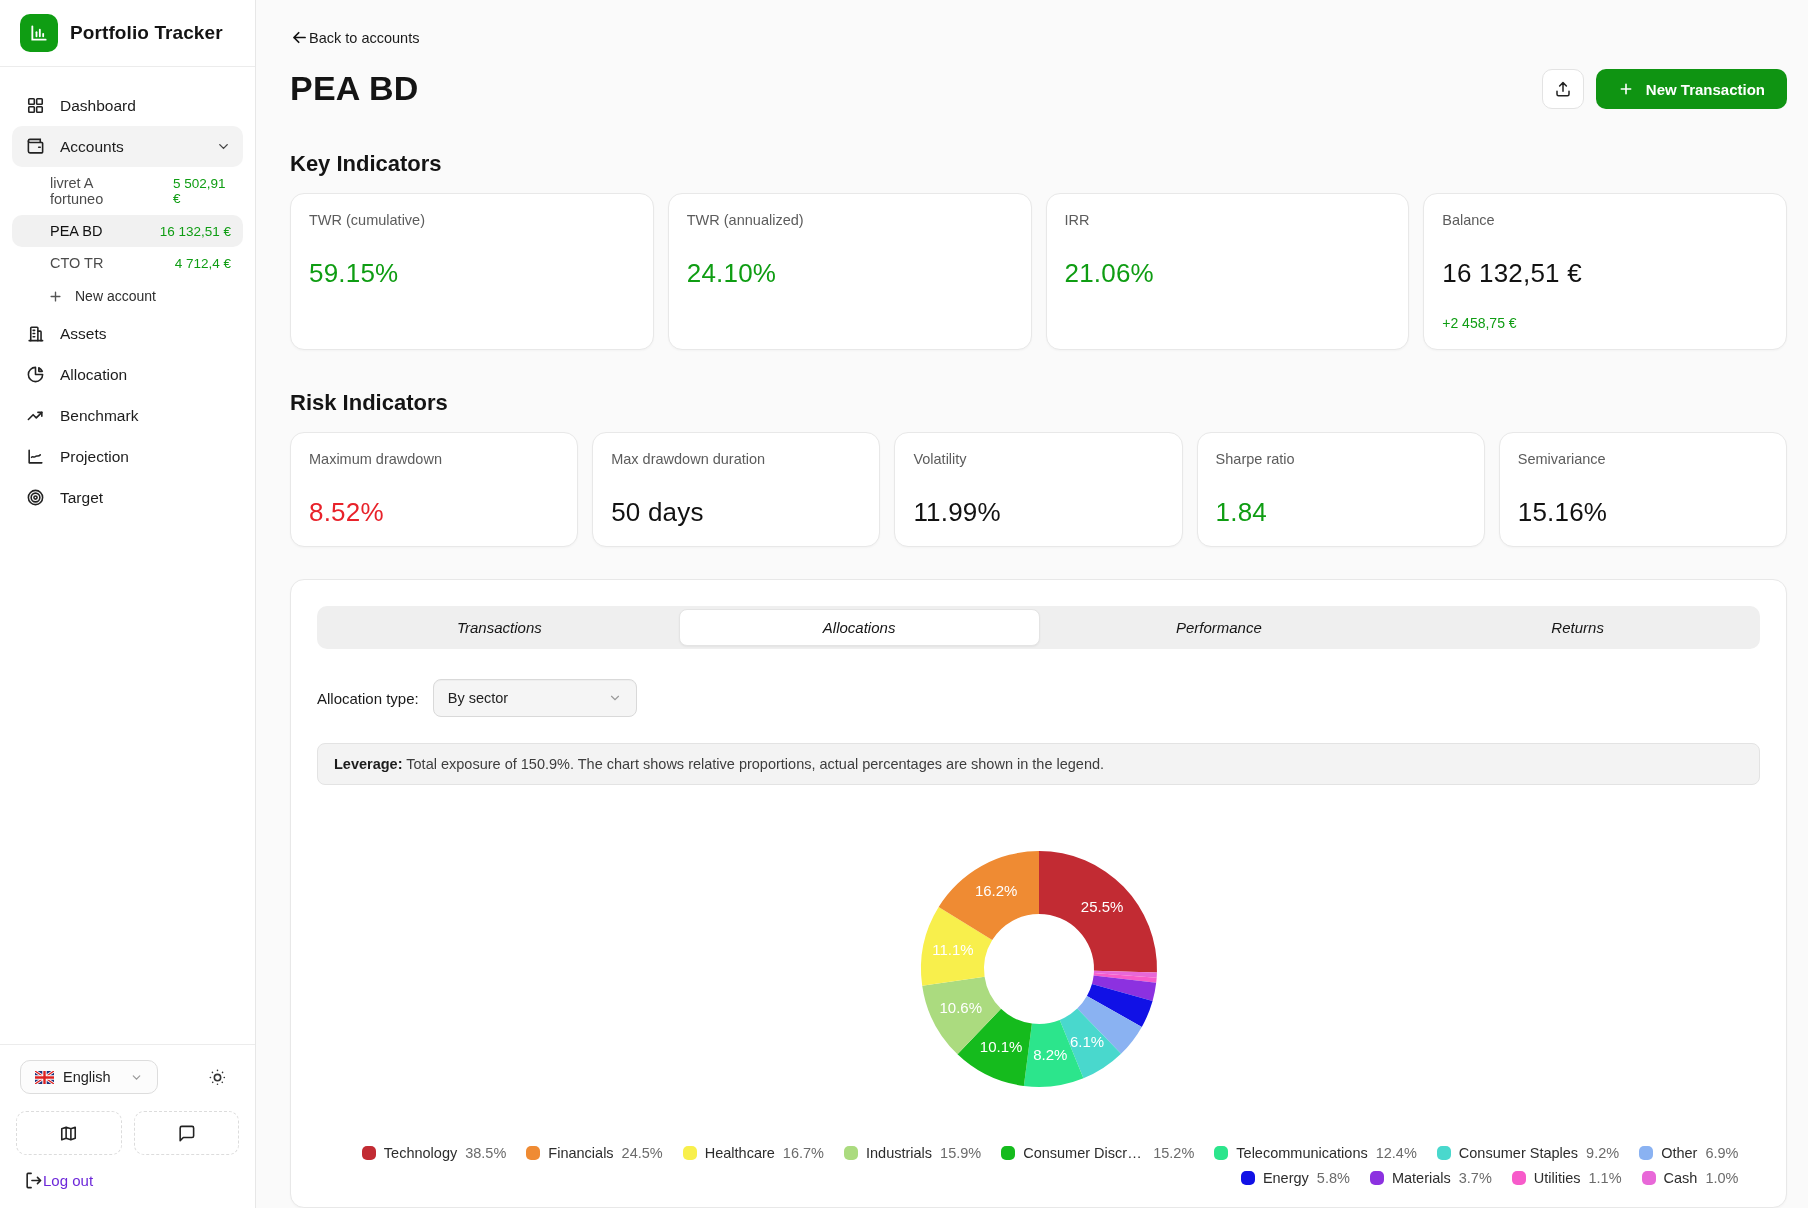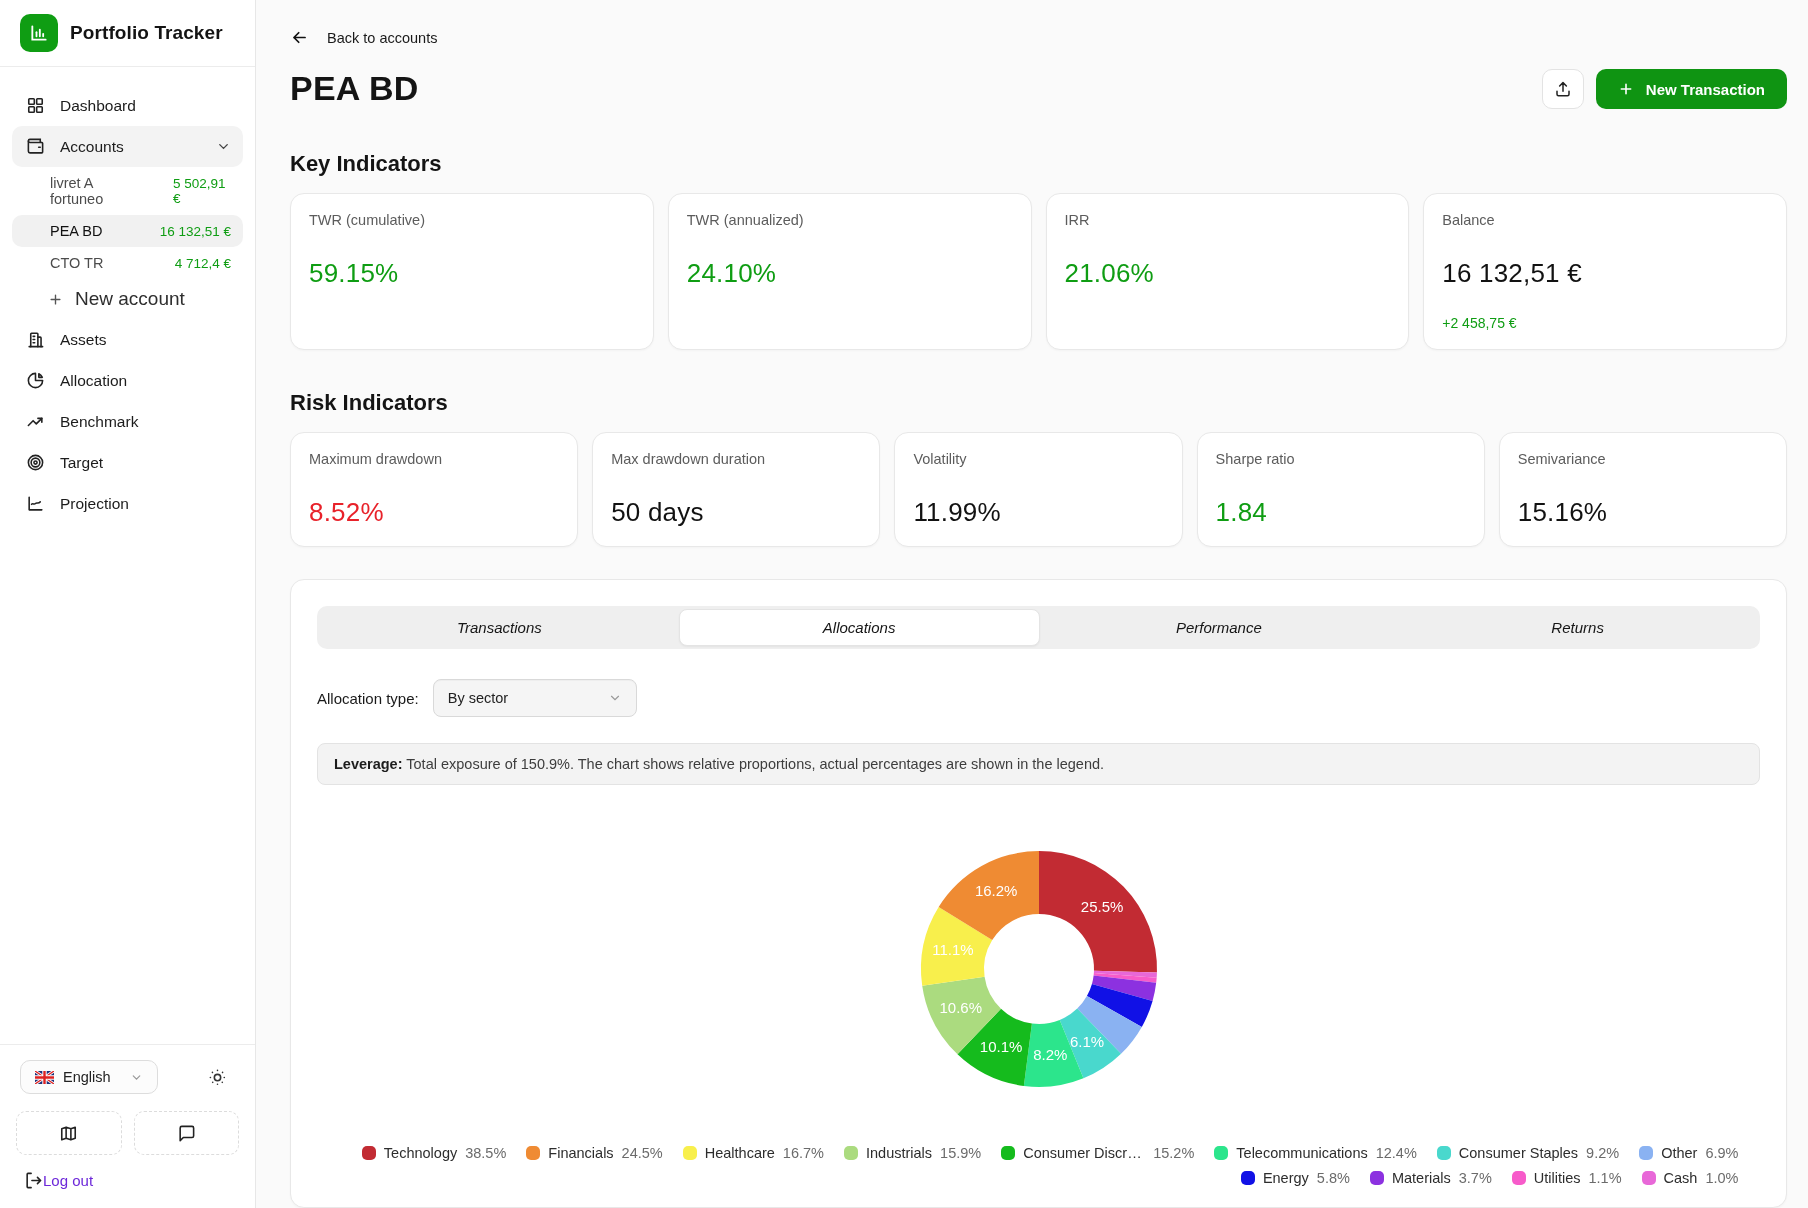--- a/index.html
+++ b/index.html
@@ -19,34 +19,34 @@
   .logo-badge { width:38px; height:38px; border-radius:10px; background:#0f9d13; display:flex; align-items:center; justify-content:center; }
   .app-name { font-size:19px; font-weight:700; letter-spacing:.1px; }
   .nav { padding:18px 12px 0 12px; display:flex; flex-direction:column; }
   .nav-item { display:flex; align-items:center; gap:14px; padding:11px 12px; border-radius:10px; font-size:15.5px; color:#1c1c1c; cursor:pointer; }
   .nav-item .nicon { width:22px; display:flex; justify-content:center; color:#222; }
   .nav-item.pill { background:#f3f3f3; }
   .nav-item .grow { flex:1; }
   .acct-row { display:flex; align-items:center; justify-content:space-between; padding:8px 12px 8px 38px; border-radius:10px; font-size:14.5px; color:#4c4c4c; cursor:pointer; }
   .acct-row.active { background:#f1f1f1; color:#111; font-weight:500; }
   .acct-val { color:#0f9d13; font-size:13.5px;margin-left:32px; }
-  .new-acct { display:flex; align-items:center; gap:12px; padding:9px 12px 9px 36px; font-size:19px; color:#2e2e2e; cursor:pointer; }
+  .new-acct { display:flex; align-items:center; gap:12px; padding:9px 12px 9px 36px; font-size:14px; color:#2e2e2e; cursor:pointer; }
   .sb-spacer { flex:1; }
   .sb-footer { border-top:1px solid #ececec; padding:14px 16px 16px 16px; }
   .lang-row { display:flex; align-items:center; justify-content:space-between; padding:0 4px; }
   .lang-select { display:flex; align-items:center; gap:9px; border:1px solid #ddd; background:#fcfcfc; border-radius:10px; padding:8px 14px; font-size:14.5px; color:#222; cursor:pointer; min-width:118px; }
   .lang-select .chev { margin-left:10px; color:#888; }
   .theme-btn { width:36px; height:36px; display:flex; align-items:center; justify-content:center; color:#333; cursor:pointer; }
   .util-row { display:flex; gap:12px; margin-top:16px; }
   .util-btn { flex:1; height:44px; border:1.5px dashed #dcdcdc; border-radius:10px; background:#fff; display:flex; align-items:center; justify-content:center; color:#2a2a2a; cursor:pointer; }
   .logout-row { display:flex; align-items:center; padding:16px 8px 2px 8px; font-size:15px; color:#6d28d9; cursor:pointer; }
 
   
   .main { flex:1; padding:28px 21px 0 34px; display:flex; flex-direction:column; }
-  .back-row { display:flex; align-items:center; gap:18px; font-size:14.5px; font-weight:500; color:#1a1a1a; cursor:pointer; width:max-content; }
+  .back-row { display:flex; align-items:center; gap:0; font-size:14.5px; font-weight:500; color:#1a1a1a; cursor:pointer; width:max-content; }
   .title-row { display:flex; align-items:flex-start; justify-content:space-between; margin-top:22px; }
   .page-title { font-size:34px; font-weight:800; letter-spacing:.2px; }
   .title-actions { display:flex; gap:12px; align-items:center; }
   .export-btn { width:42px; height:40px; background:#fff; border:1px solid #e3e3e3; border-radius:10px; display:flex; align-items:center; justify-content:center; color:#222; cursor:pointer; }
   .primary-btn { display:flex; align-items:center; gap:12px; background:#0f9412; color:#fff; border:none; border-radius:10px; padding:0 22px; height:40px; font-size:15px; font-weight:600; font-family:inherit; cursor:pointer; }
   .section-h { font-size:22px; font-weight:700; margin-top:42px; }
   .cards4 { display:grid; grid-template-columns:repeat(4,1fr); gap:14px; margin-top:16px; }
   .cards5 { display:grid; grid-template-columns:repeat(5,1fr); gap:14px; margin-top:16px; }
   .card { background:#fff; border:1px solid #e8e8e8; border-radius:14px; padding:18px 18px; box-shadow:0 1px 2px rgba(0,0,0,.03); }
   .card.tall { min-height:150px; }
@@ -167,36 +167,36 @@
           <span class="nicon">
             <svg width="19" height="19" viewBox="0 0 24 24" fill="none" stroke="#222" stroke-width="2" stroke-linecap="round" stroke-linejoin="round">
               <path d="M3 17l6-6 4 4 7-7"></path>
               <path d="M15 8h5v5"></path>
             </svg>
           </span>
           <span>Benchmark</span>
         </div>
         <div class="nav-item">
           <span class="nicon">
+            <svg width="19" height="19" viewBox="0 0 24 24" fill="none" stroke="#222" stroke-width="2" stroke-linecap="round" stroke-linejoin="round">
+              <path d="M4 4v16h16"></path>
+              <path d="M7 13c2-2 3 1 5-1s3 1 6-2"></path>
+            </svg>
+          </span>
+          <span>Projection</span>
+        </div>
+        <div class="nav-item">
+          <span class="nicon">
             <svg width="19" height="19" viewBox="0 0 24 24" fill="none" stroke="#222" stroke-width="2">
               <circle cx="12" cy="12" r="9"></circle>
               <circle cx="12" cy="12" r="5.5"></circle>
               <circle cx="12" cy="12" r="2"></circle>
             </svg>
           </span>
           <span>Target</span>
-        </div>
-        <div class="nav-item">
-          <span class="nicon">
-            <svg width="19" height="19" viewBox="0 0 24 24" fill="none" stroke="#222" stroke-width="2" stroke-linecap="round" stroke-linejoin="round">
-              <path d="M4 4v16h16"></path>
-              <path d="M7 13c2-2 3 1 5-1s3 1 6-2"></path>
-            </svg>
-          </span>
-          <span>Projection</span>
         </div>
       </div>
   </nav>
 
   <div class="sb-spacer"></div>
 
   <div class="sb-footer">
     <div class="lang-row">
       <div class="lang-select">
         <span>

